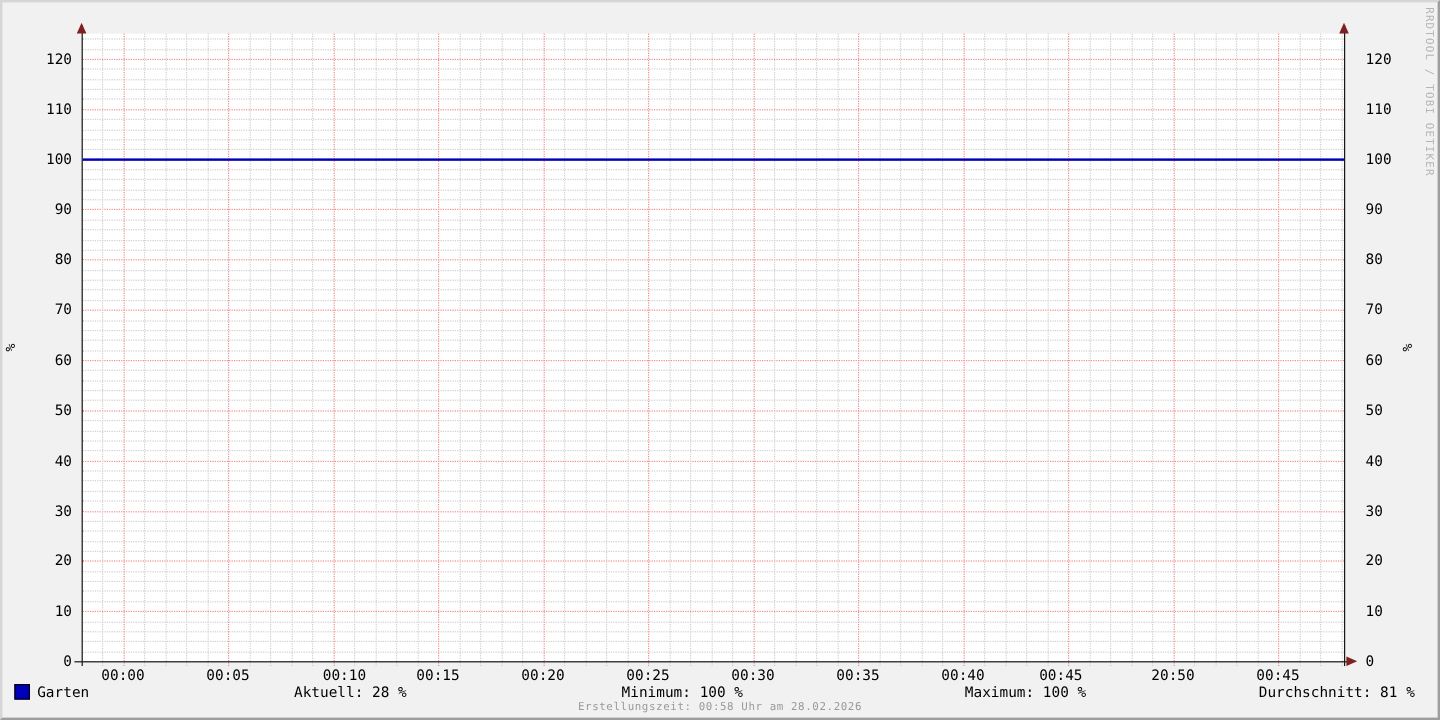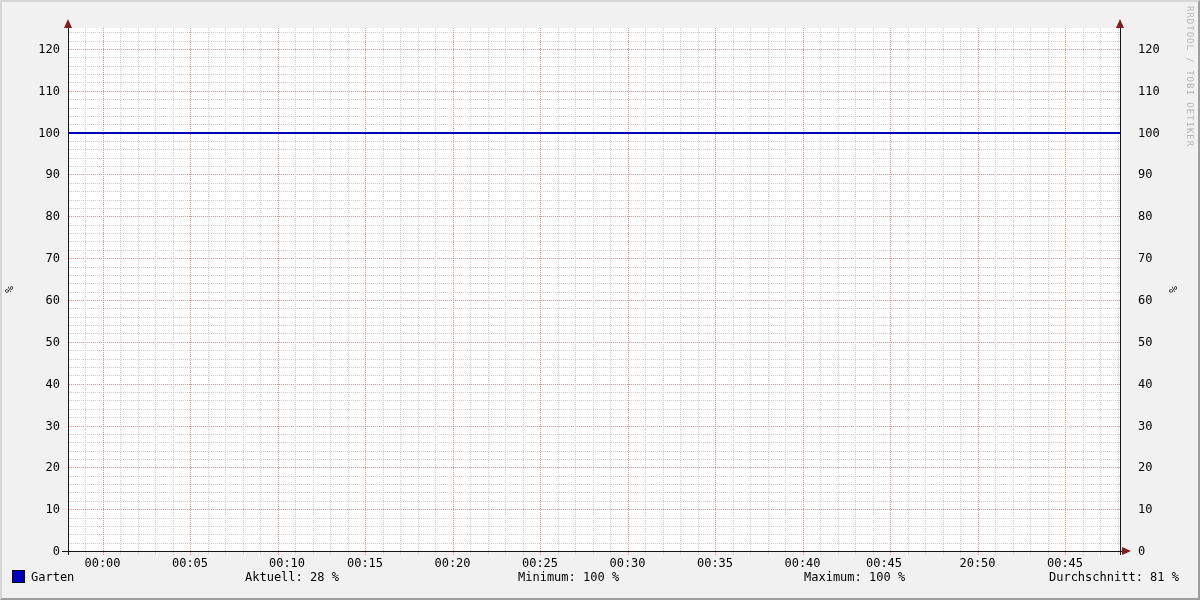--- a/index.html
+++ b/index.html
@@ -262,14 +262,15 @@
 
   <div class="legend-row">
     <div class="legend-swatch"></div>
     <span class="legend-label">Garten</span>
     <span class="stat stat-aktuell">Aktuell: 28 %</span>
     <span class="stat stat-minimum">Minimum: 100 %</span>
     <span class="stat stat-maximum">Maximum: 100 %</span>
     <span class="stat stat-durchschnitt">Durchschnitt: 81 %</span>
   </div>
 
+  <div class="footer">Erstellungszeit: 00:58 Uhr am 28.02.2026</div>
 
 </div>
 
 </body></html>

